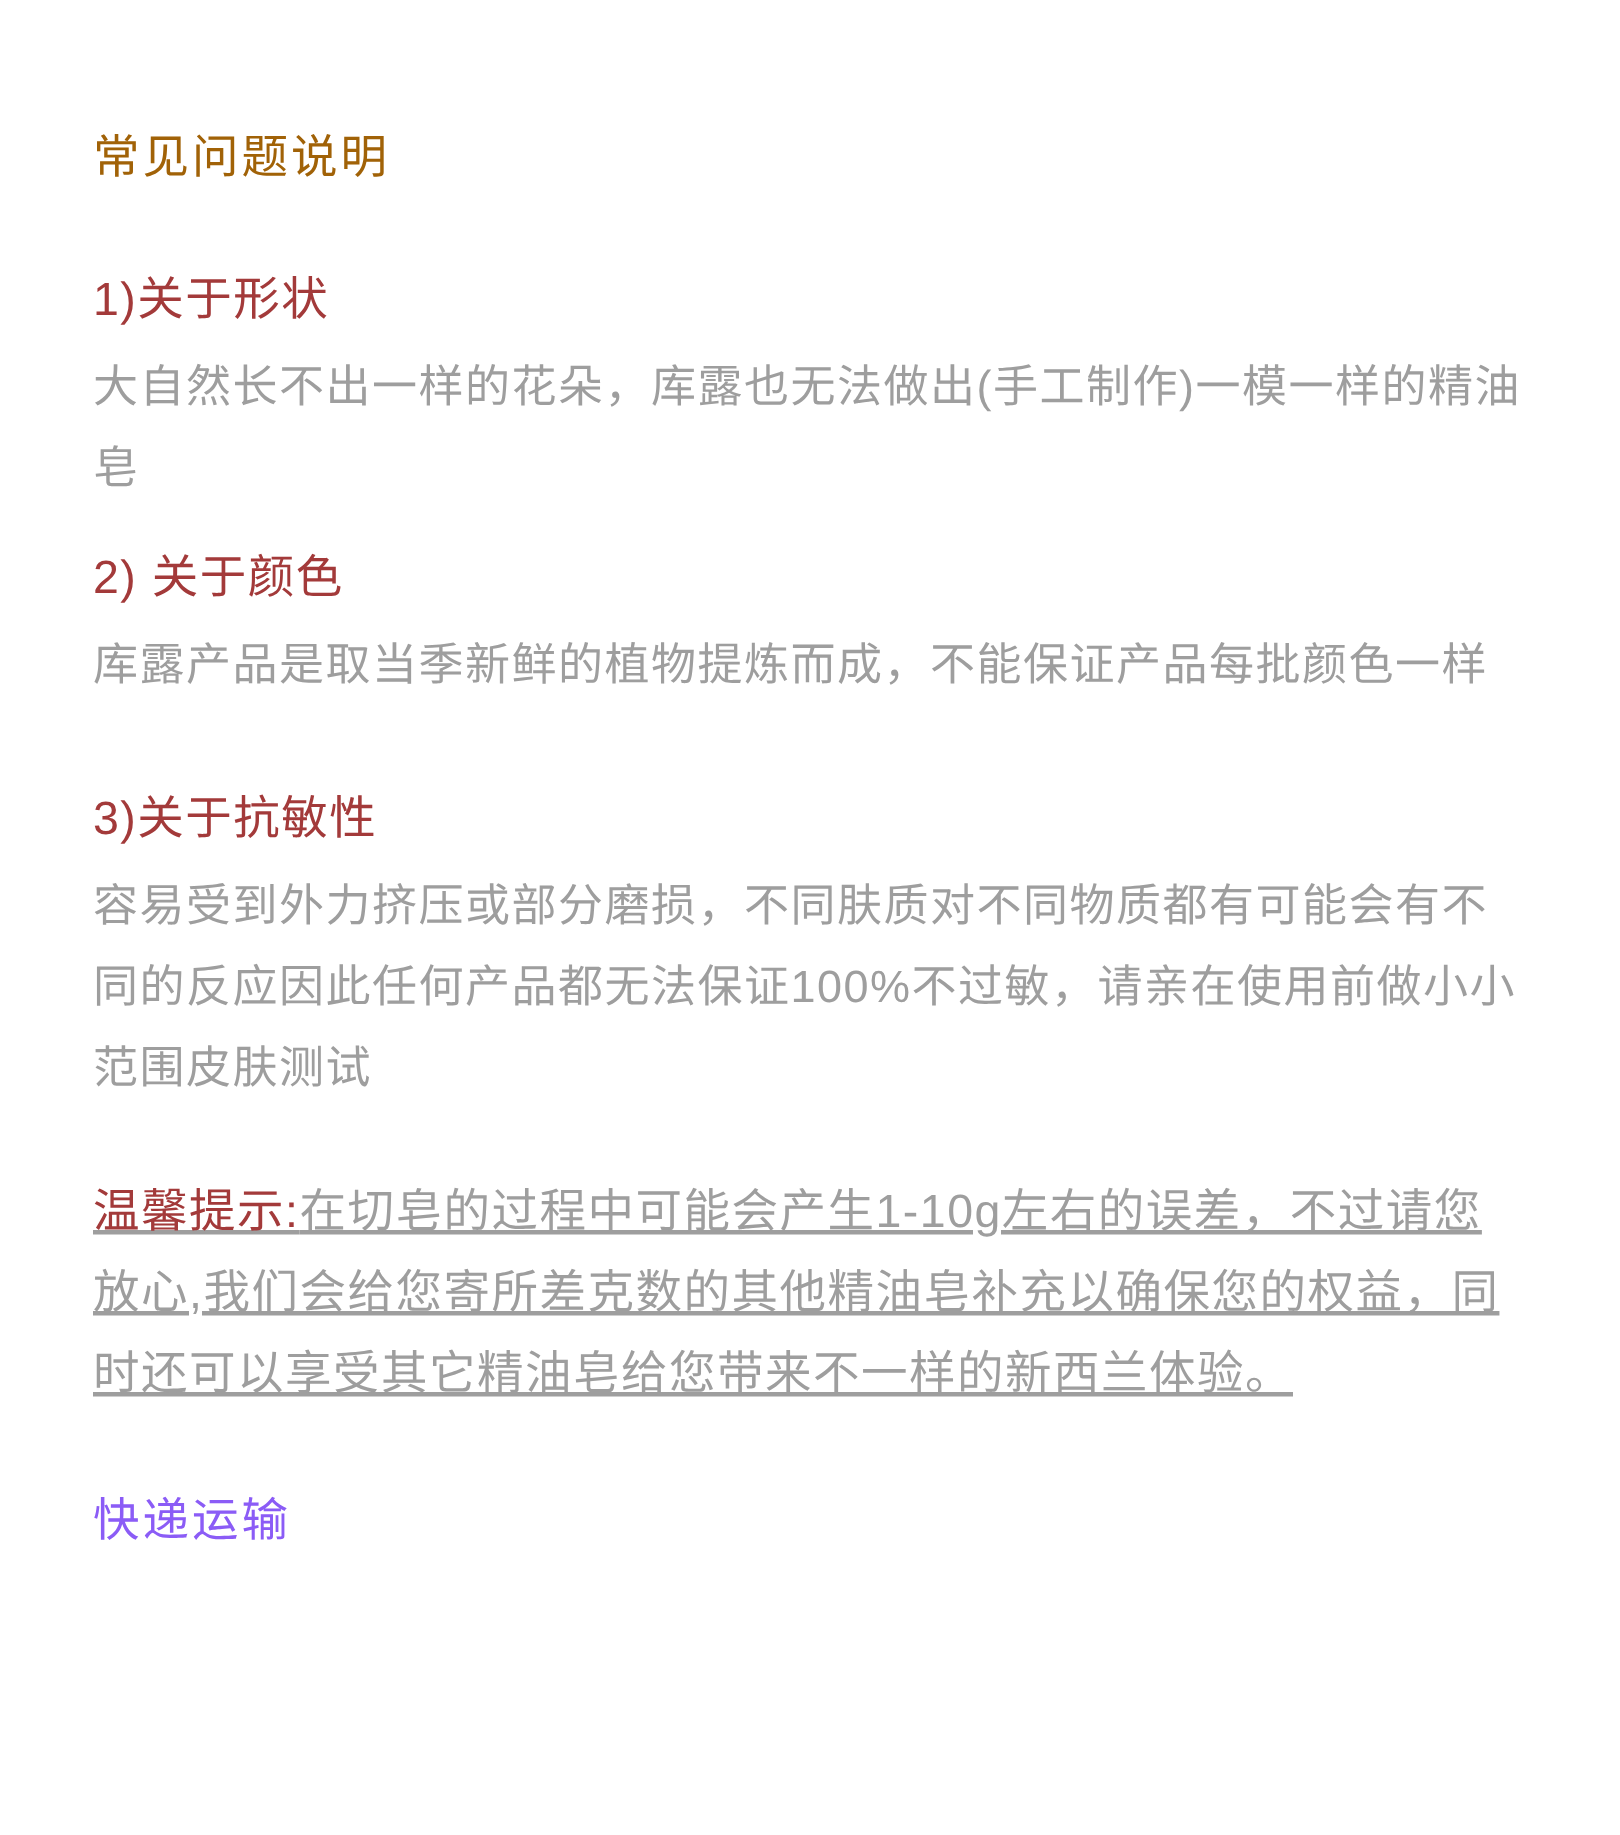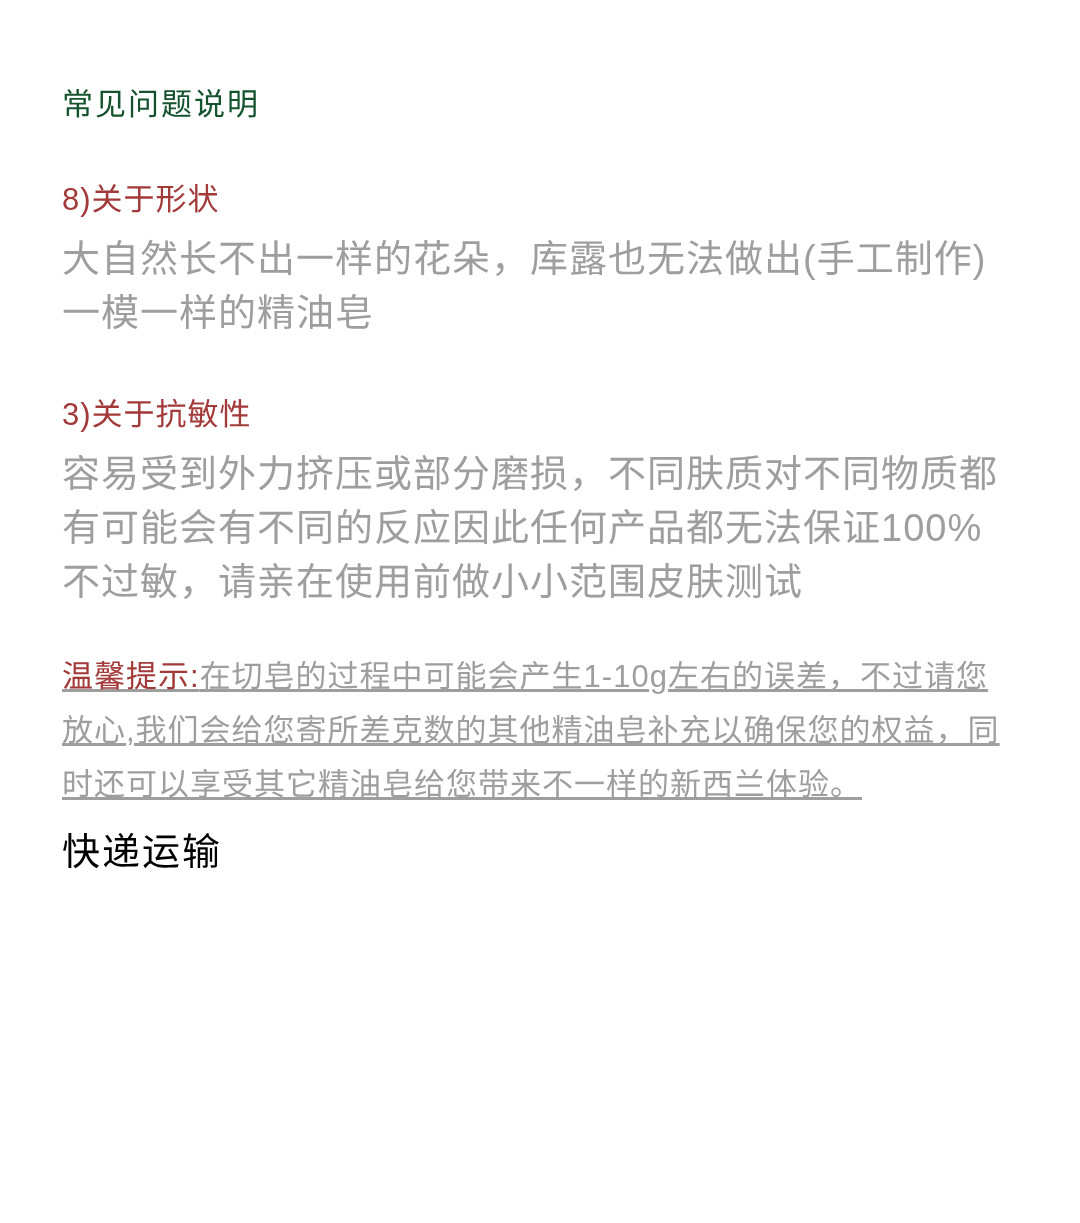--- a/index.html
+++ b/index.html
@@ -16,78 +16,82 @@
     padding: 0 62px;
     font-family: "Liberation Sans", sans-serif;
     font-weight: 300;
     -webkit-font-smoothing: antialiased;
   }
   .section-title {
     padding-top: 85px;
     font-size: 31px;
     line-height: 40px;
     letter-spacing: 2px;
-    color: #14532d;
+    color: #a16207;
   }
   .faq-item-label {
     margin-top: 55px;
     font-size: 31px;
     line-height: 40px;
     letter-spacing: 1px;
     color: #a33a3a;
   }
   .faq-item-label.l2 { margin-top: 25px; }
   .faq-item-label.l3 { }
   .faq-item-body {
     margin-top: 12px;
-    font-size: 38px;
+    font-size: 30px;
     line-height: 54px;
     letter-spacing: 1px;
     color: #9e9e9e;
     word-break: break-all;
   }
   .tip-paragraph {
     margin-top: 41px;
     font-size: 31px;
     line-height: 54px;
     letter-spacing: 1px;
     color: #9e9e9e;
     word-break: break-all;
     text-decoration: underline;
   }
   .tip-label { color: #a33a3a; }
   .shipping-title {
-    margin-top: 20px;
+    margin-top: 51px;
     padding-top: 0;
-    font-size: 38px;
+    font-size: 31px;
     line-height: 40px;
     letter-spacing: 2px;
-    color: #000000;
+    color: #8b5cf6;
   }
   .shipping-body {
     margin-top: 45px;
     font-size: 31px;
     line-height: 54px;
     letter-spacing: 1px;
     color: #9e9e9e;
     word-break: break-all;
   }
 </style>
 </head>
 <body>
 
 <div class="page">
 
   <div class="section-title">常见问题说明</div>
 
   <div>
-    <div class="faq-item-label">8)关于形状</div>
+    <div class="faq-item-label">1)关于形状</div>
     <div class="faq-item-body">大自然长不出一样的花朵，库露也无法做出(手工制作)一模一样的精油皂</div>
   </div>
 
+  <div>
+    <div class="faq-item-label l2">2) 关于颜色</div>
+    <div class="faq-item-body">库露产品是取当季新鲜的植物提炼而成，不能保证产品每批颜色一样</div>
+  </div>
 
   <div>
     <div class="faq-item-label l3">3)关于抗敏性</div>
     <div class="faq-item-body">容易受到外力挤压或部分磨损，不同肤质对不同物质都有可能会有不同的反应因此任何产品都无法保证100%不过敏，请亲在使用前做小小范围皮肤测试</div>
   </div>
 
   <div class="tip-paragraph">
     <span class="tip-label">温馨提示:</span><span>在切皂的过程中可能会产生1-10g左右的误差，不过请您放心,我们会给您寄所差克数的其他精油皂补充以确保您的权益，同时还可以享受其它精油皂给您带来不一样的新西兰体验。</span>
   </div>
 

